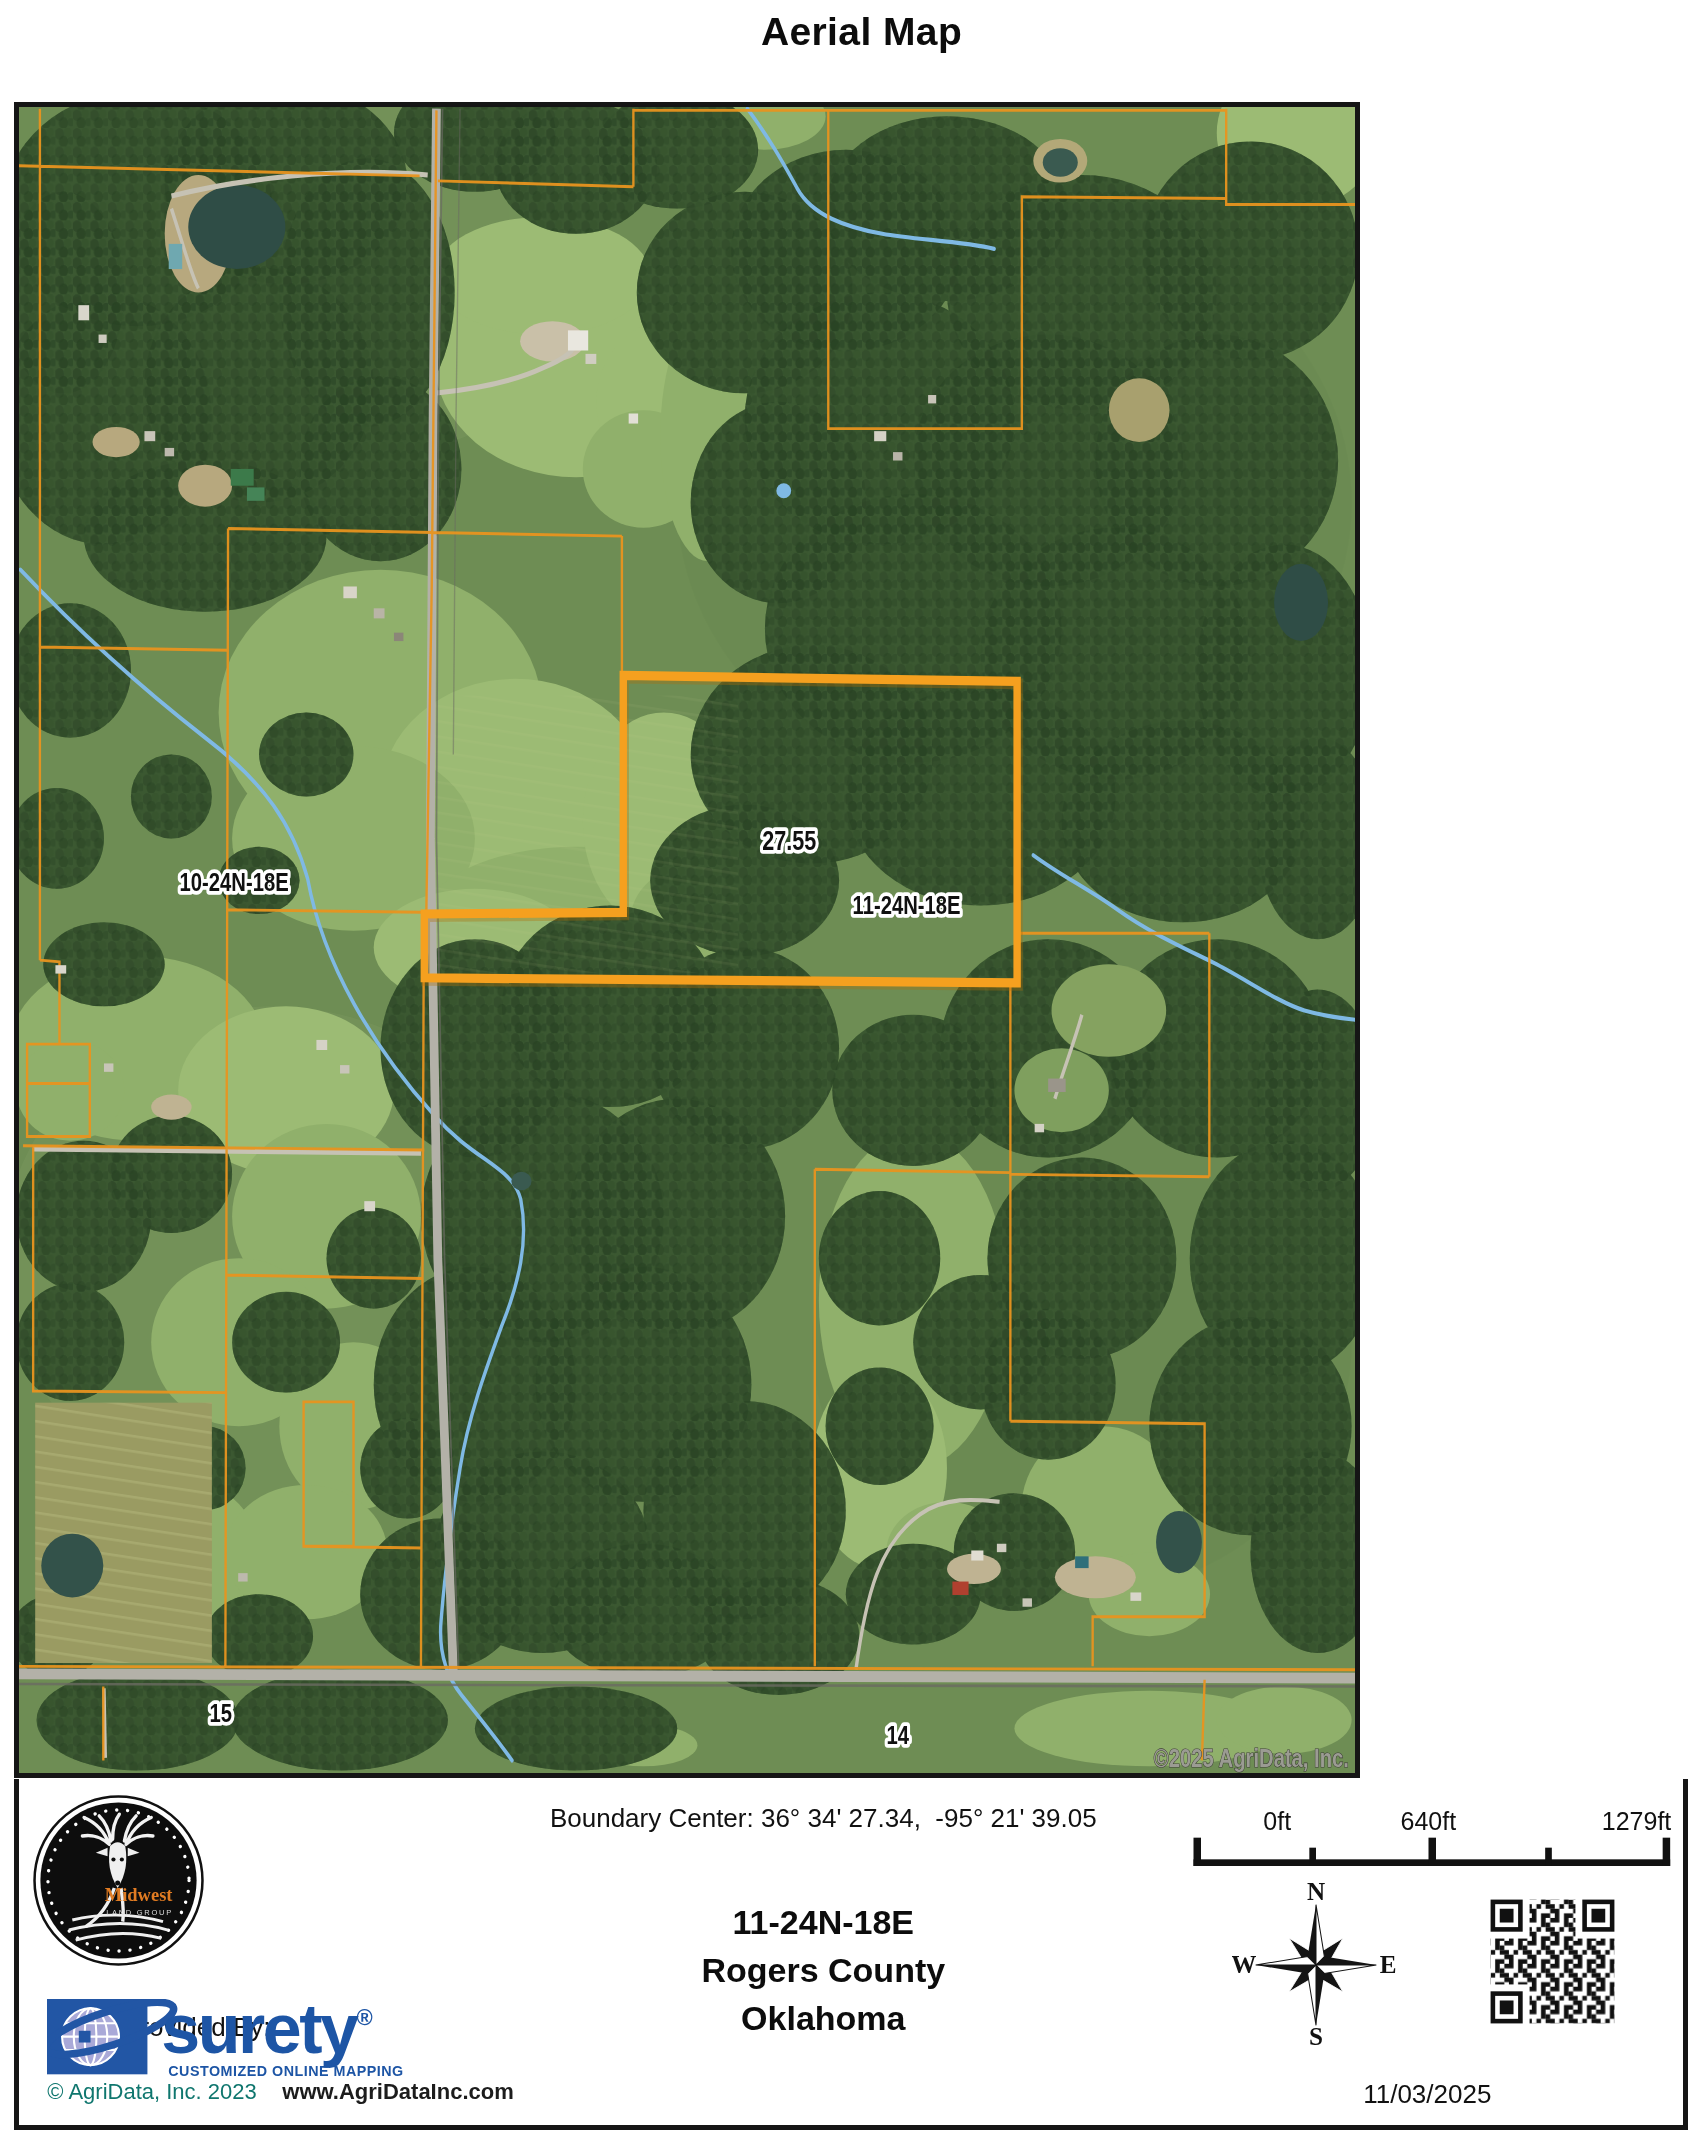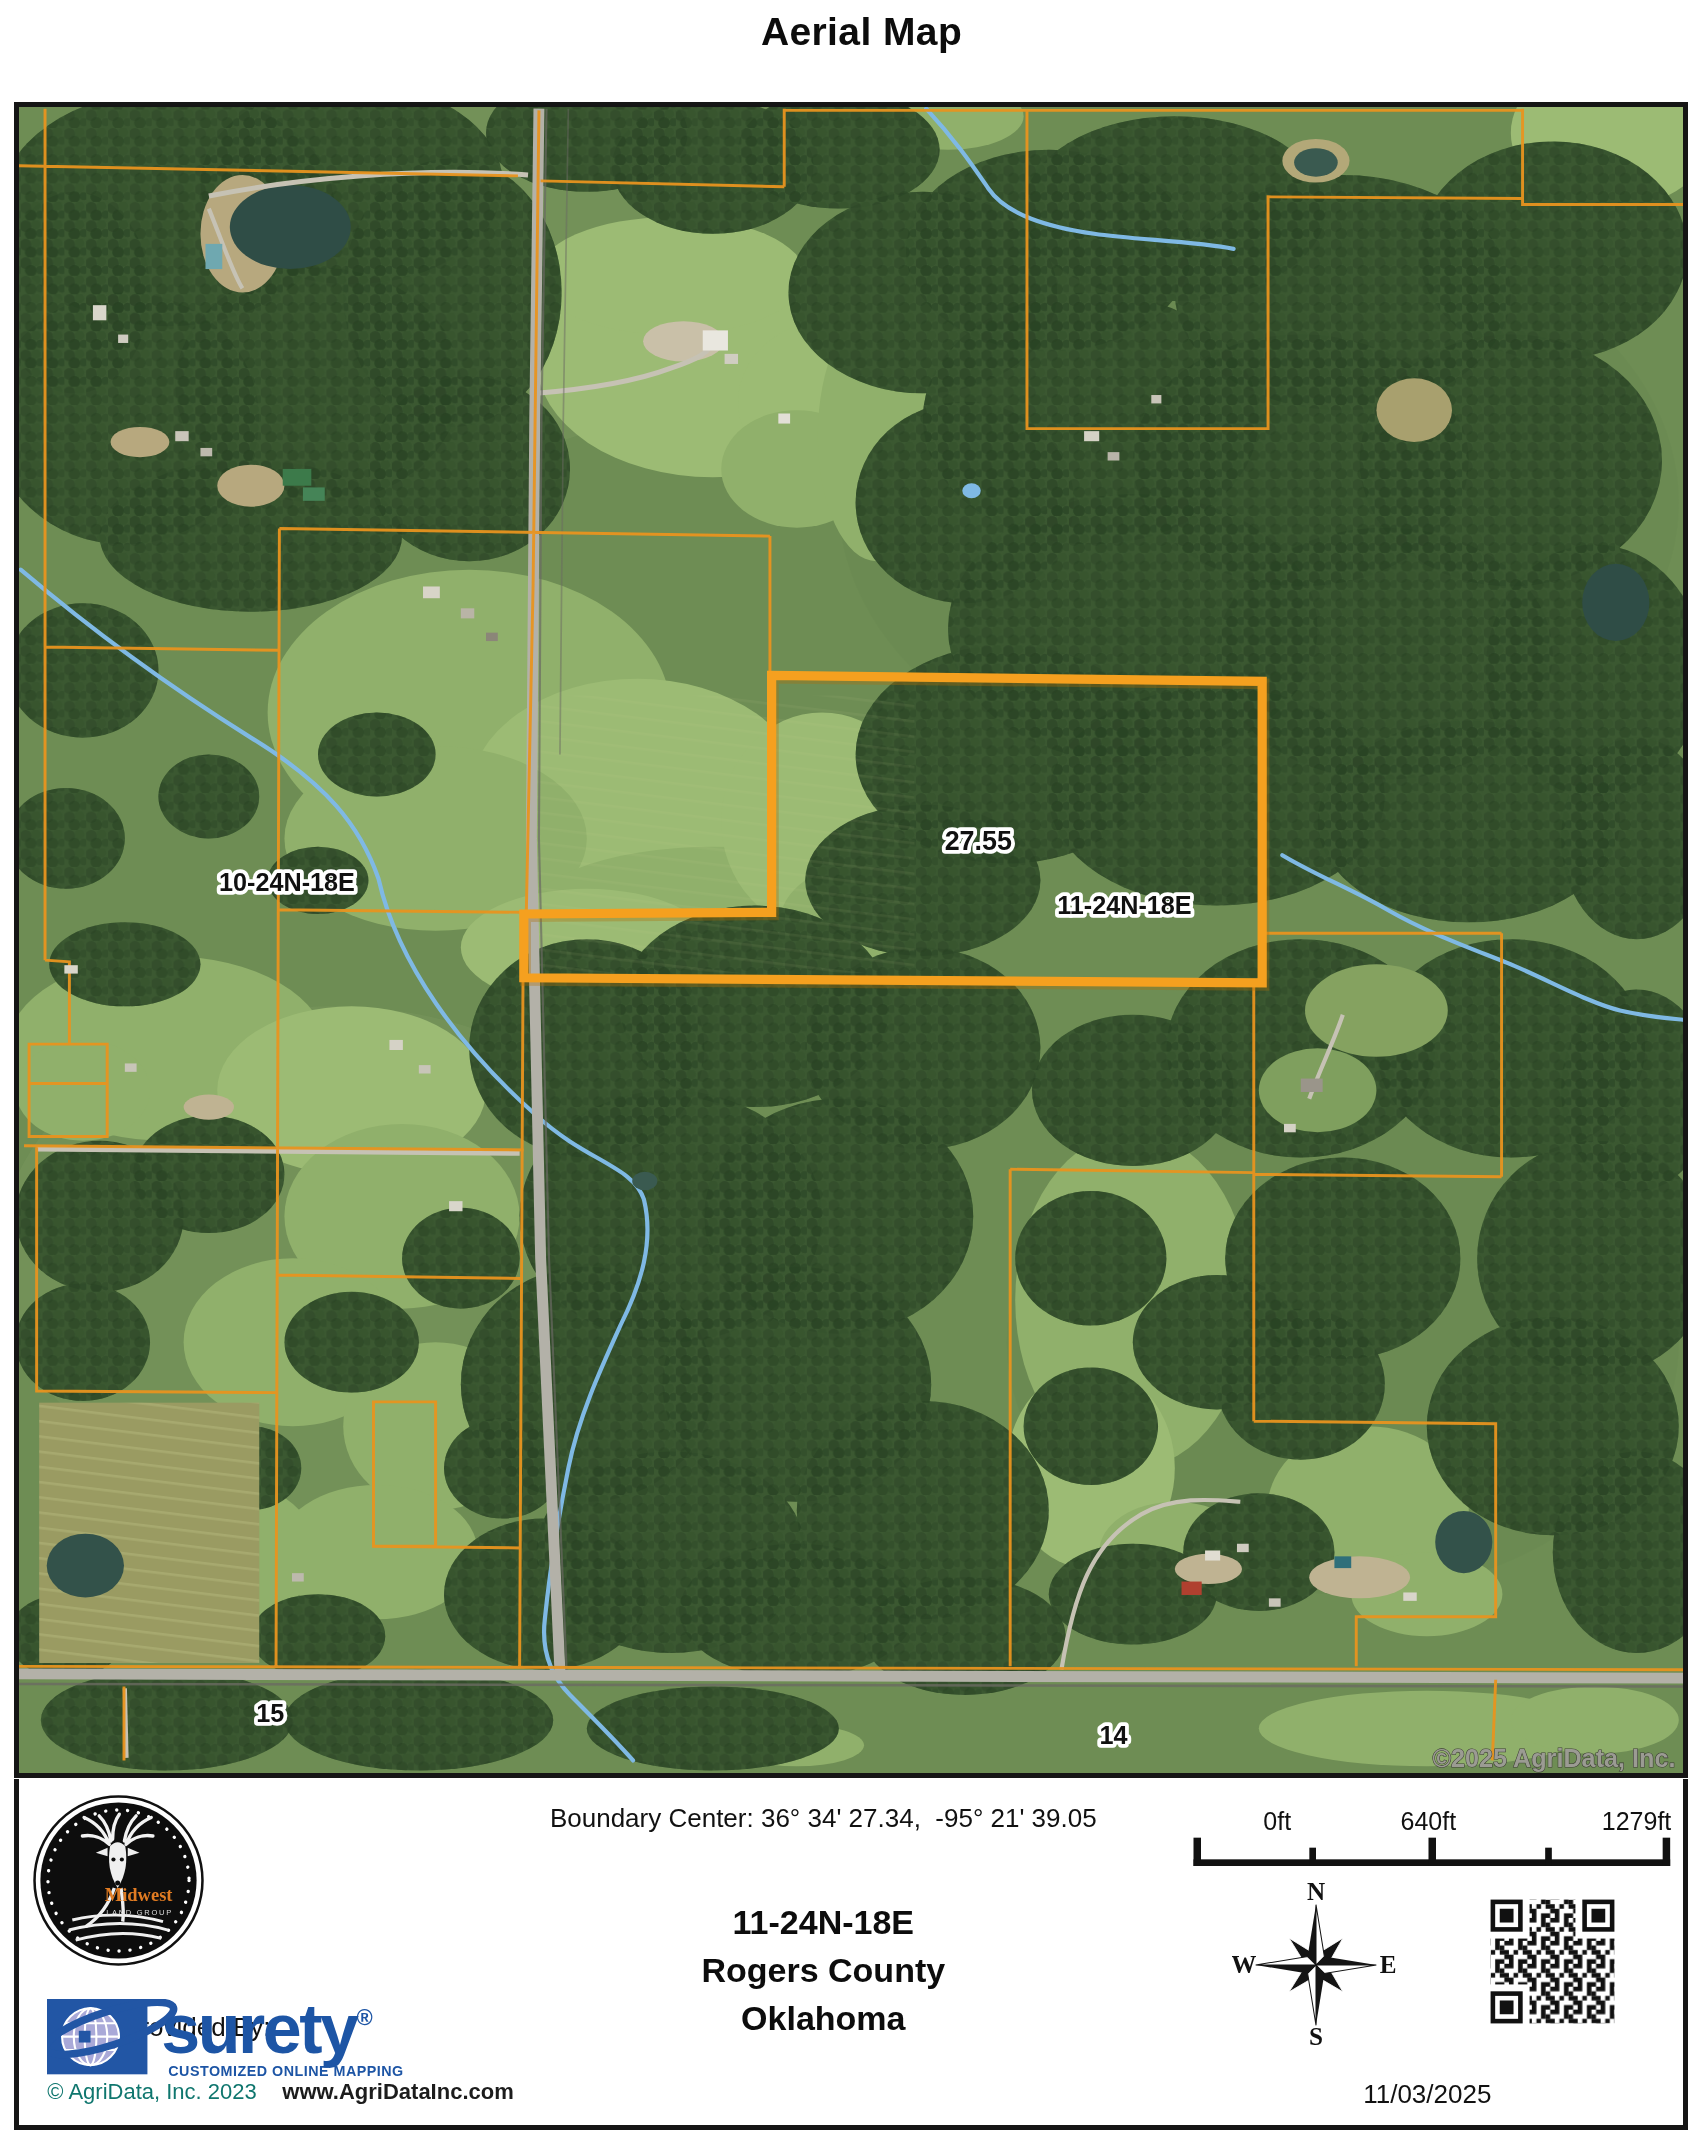--- a/index.html
+++ b/index.html
@@ -1,19 +1,19 @@
 <!DOCTYPE html>
 <html style="font-size:13.4px"><head>
 <meta charset="utf-8">
 <style>
   html,body{margin:0;padding:0;width:1701px;height:2148px;background:#fff;overflow:hidden;
             font-family:"Liberation Sans",sans-serif;}
   .page-title{position:absolute;left:0;top:10px;width:1701px;text-align:center;
               font-size:39px;font-weight:bold;color:#0c0c0c;letter-spacing:0.4px;margin-left:11px;}
-  .map-box{position:absolute;left:14.3px;top:102px;width:1674px;height:1676px;
+  .map-box{position:absolute;left:14.3px;top:102px;width:1346px;height:1676px;
            border:5.9px solid #151515;box-sizing:border-box;background:#4d7c0f;}
   .map-box svg{display:block;width:100%;height:100%;}
   .footer-box{position:absolute;left:14.3px;top:1779px;width:1674px;height:351px;
               border:5.9px solid #151515;border-top:none;box-sizing:border-box;background:#fff;}
   .fi{position:absolute;}
   .maps-provided{left:33px;top:204px;font-size:26px;color:#111;margin-top:29px;}
   .agri-copy{left:28px;top:300px;font-size:22px;color:#0f766e;}
   .agri-web{left:263px;top:300px;font-size:22px;color:#1c1c1c;font-weight:bold;}
   .surety-word{left:142px;top:215px;font-size:70px;font-weight:bold;color:#1D55A5;
                letter-spacing:-2.5px;line-height:1;text-align:center;}

